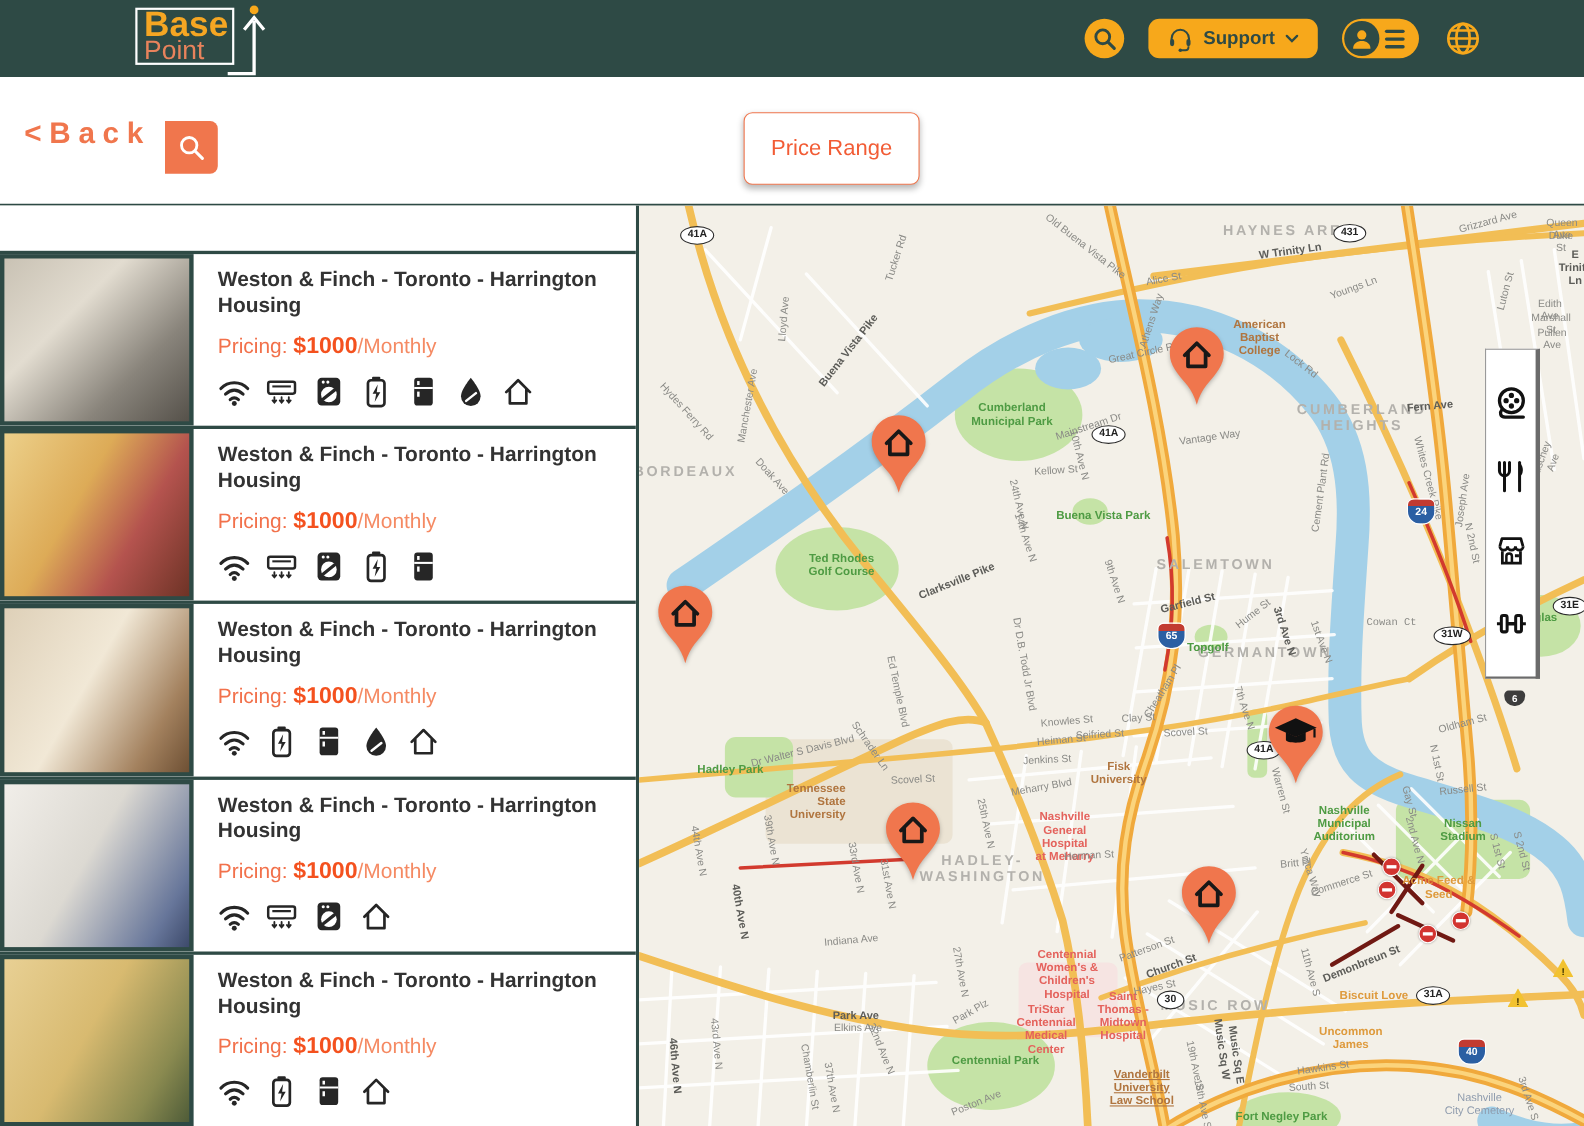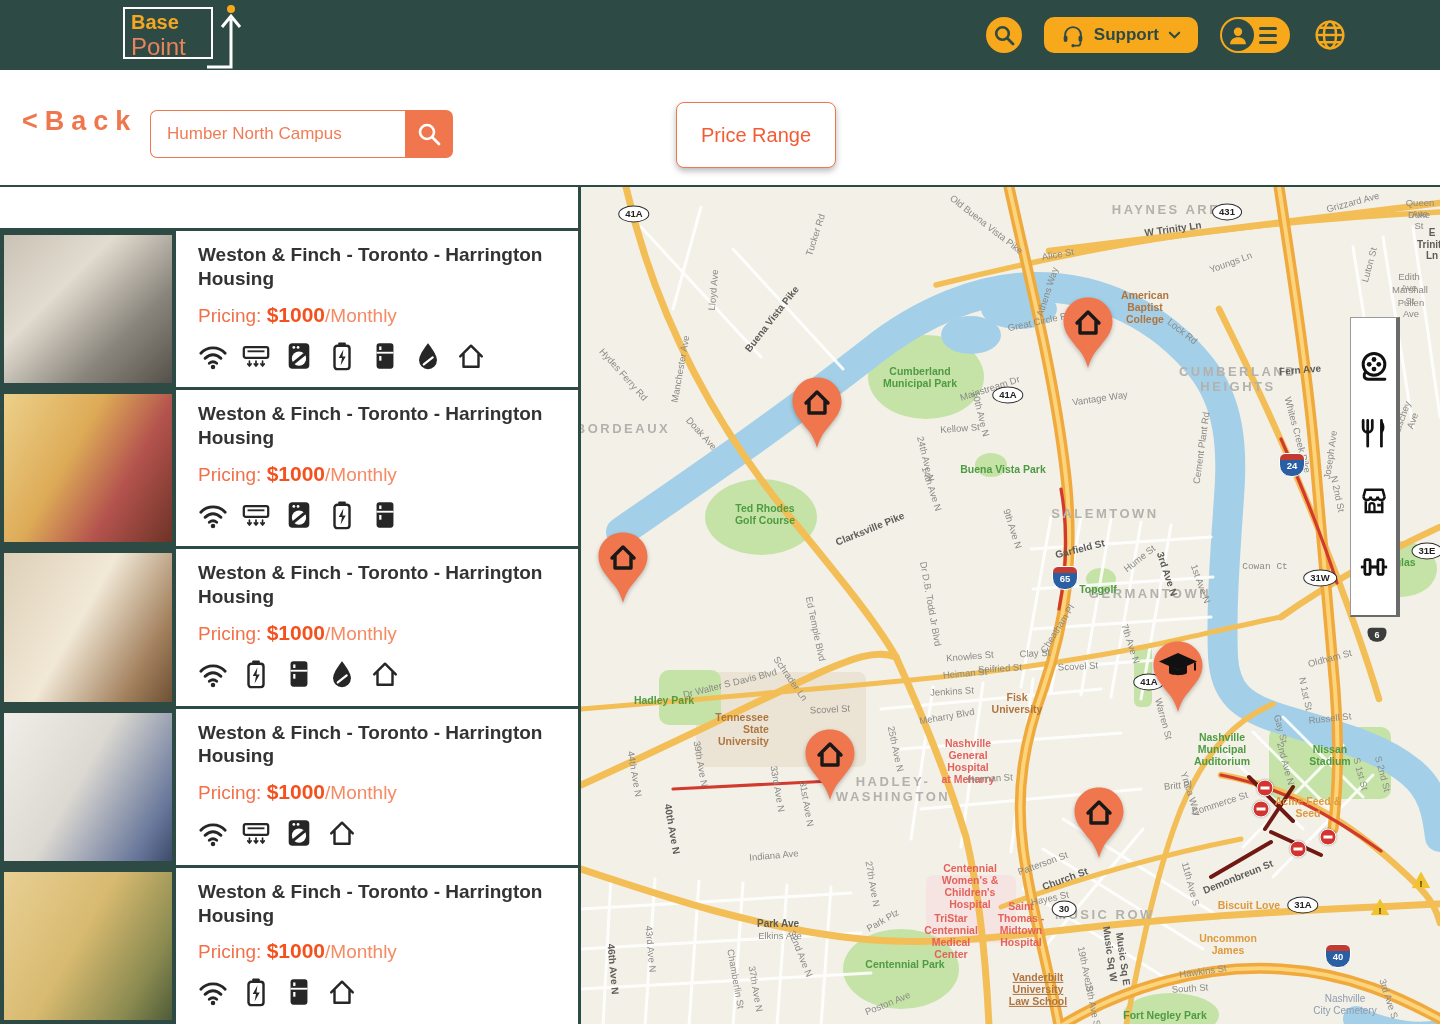--- a/index.html
+++ b/index.html
@@ -3,21 +3,21 @@
 <meta charset="utf-8">
 <style>
   * { margin:0; padding:0; box-sizing:border-box; }
   body { font-family:"Liberation Sans", sans-serif; background:#fff; }
   .app { width:1440px; height:1024px; overflow:hidden; position:relative; background:#fff; }
 
   
   .hdr { height:70px; background:#2E4A45; display:flex; align-items:center; position:relative; }
   .logo { position:absolute; left:123px; top:7px; width:130px; height:60px; }
   .logo-box { position:absolute; left:0; top:0; width:90px; height:52px; border:2px solid #fff; padding:1px 6px; }
-  .logo-base { display:block; font-size:20px; font-weight:bold; color:#F5A623; line-height:24px; }
+  .logo-base { display:block; font-size:32px; font-weight:bold; color:#F5A623; line-height:24px; }
   .logo-point { display:block; font-size:24px; color:#E8835C; line-height:26px; }
   .logo-arrow { position:absolute; left:84px; top:-4px; }
   .hdr-right { margin-left:auto; margin-right:92px; display:flex; align-items:center; gap:22px; }
   .hbtn { background:#F7A81B; color:#2E4A45; border:none; border-radius:10px; height:36px;
           display:flex; align-items:center; gap:8px; padding:0 16px; font-size:17px; font-weight:bold;
           font-family:"Liberation Sans",sans-serif; cursor:pointer; }
   .hcircle { width:36px; height:36px; border-radius:50%; background:#F7A81B; display:flex; align-items:center; justify-content:center; border:none; cursor:pointer; }
   .avatar-pill { background:#F7A81B; border-radius:18px; height:36px; width:70px; display:flex; align-items:center; padding:2px; gap:5px; border:none; cursor:pointer; }
   .avatar-circ { width:32px; height:32px; border-radius:50%; background:#2E4A45; display:flex; align-items:center; justify-content:center; }
   .burger { display:flex; flex-direction:column; gap:4px; }
@@ -226,21 +226,20 @@
           <line x1="3" y1="14" x2="25" y2="14" stroke="#F7A81B" stroke-width="2"></line>
           <path d="M5.2 8 H22.8 M5.2 20 H22.8" stroke="#F7A81B" stroke-width="2" fill="none"></path>
         </svg>
       </button>
     </div>
   </div>
 
   <div class="fbar">
     <button class="back">&lt;Back</button>
     <div class="searchwrap">
-      <input type="text" placeholder="Humber North Campus" style="">
       <button class="searchbtn">
         <svg width="26" height="26" viewBox="0 0 26 26">
           <circle cx="11" cy="11" r="7" fill="none" stroke="#fff" stroke-width="2.6"></circle>
           <line x1="16.5" y1="16.5" x2="23" y2="23" stroke="#fff" stroke-width="2.8" stroke-linecap="round"></line>
         </svg>
       </button>
     </div>
     <div class="filters">
       <button class="fbtn">Price Range</button>
       <button class="fbtn">Duration</button>

